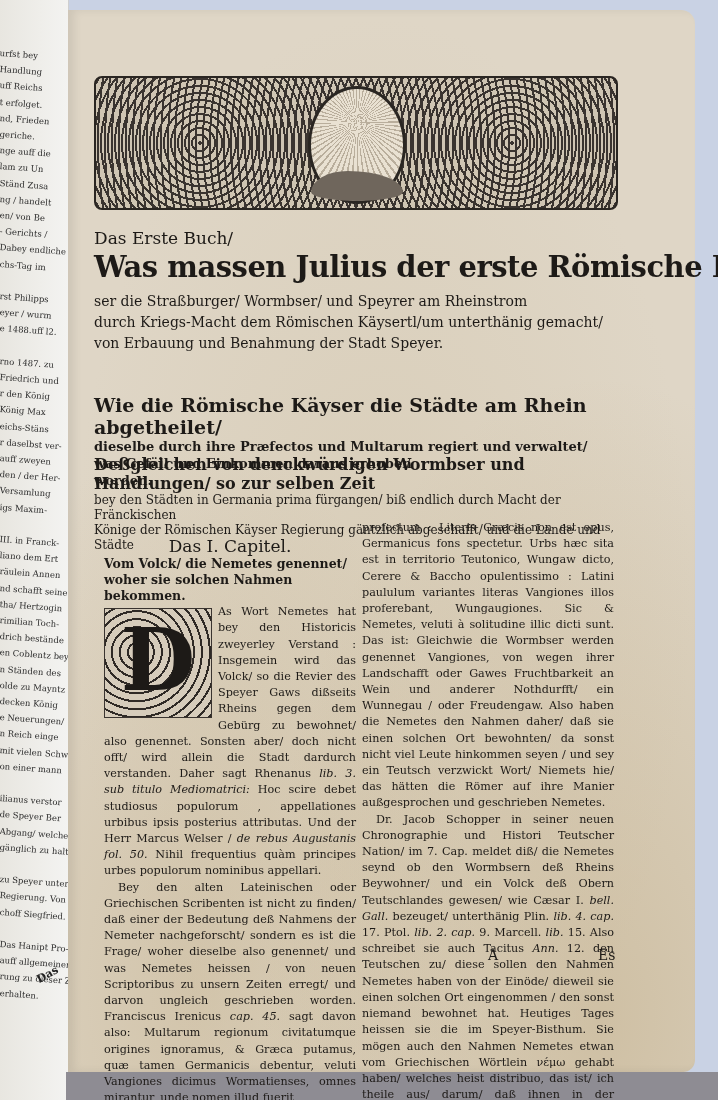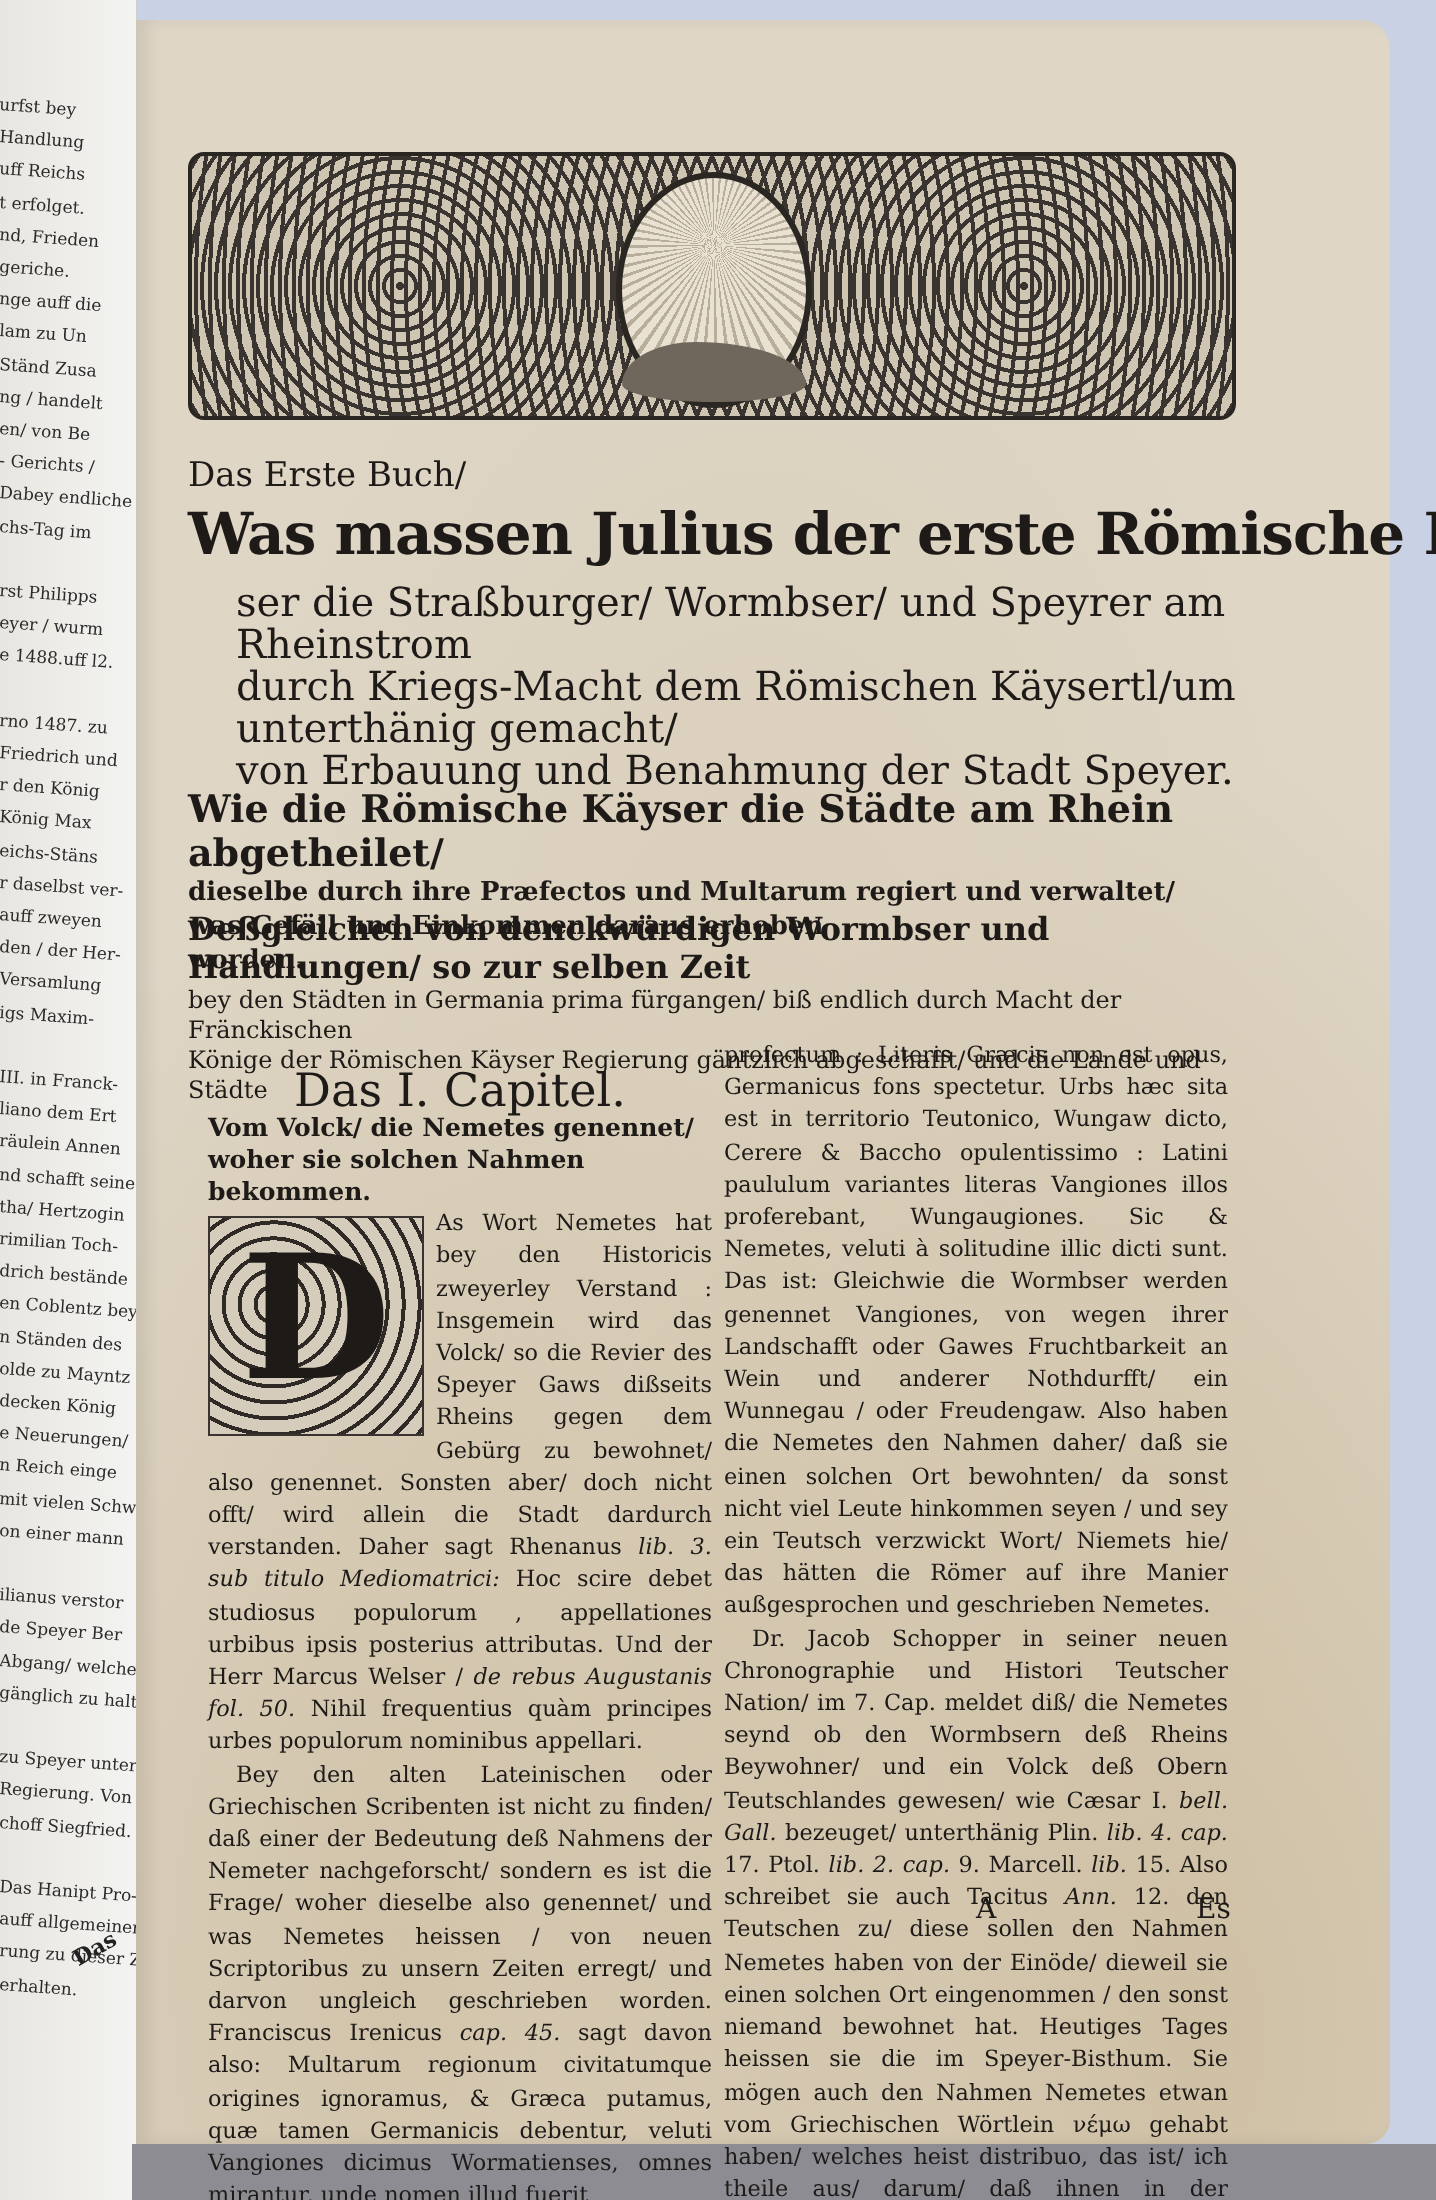--- a/index.html
+++ b/index.html
@@ -60,33 +60,33 @@
     position:absolute; left:0; right:0; bottom:0; height:30px;
     background:#6f665c; border-radius:40% 60% 50% 50%/70% 70% 30% 30%;
   }
   .blk {
     position:absolute; left:26px; width:520px; text-align:left;
     color:#1d1a17;
   }
   .blk p { margin:0; }
   .t-buch { top:218px; font-size:17px; }
   .t-title1 { top:240px; font-size:29px; font-weight:bold; letter-spacing:-0.5px; white-space:nowrap; }
-  .t-title2 { top:281px; font-size:20px; line-height:21px;margin-left:24px; }
+  .t-title2 { top:281px; font-size:14px; line-height:21px; }
   .t-sub1 { top:384px; font-size:19px; font-weight:bold; line-height:22px; }
   .t-sub1 .small { font-size:13px; line-height:17px; font-weight:bold; }
   .t-sub2 { top:445px; font-size:16px; font-weight:bold; line-height:19px; }
   .t-sub2 .small { font-size:12px; line-height:15px; font-weight:normal; }
   .col {
     position:absolute; top:528px; width:252px; color:#1d1a17;
     font-size:11.2px; line-height:16.2px; text-align:justify;
   }
   .col-left { left:36px; }
   .col-right { left:294px; top:510px; }
   .col p { margin:0; }
-  .chap-title { text-align:center; font-size:23px; margin-bottom:2px !important; }
+  .chap-title { text-align:center; font-size:17px; margin-bottom:2px !important; }
   .chap-sub { font-size:12.5px; font-weight:bold; line-height:16px; text-align:left; }
   .dropcap {
     float:left; width:106px; height:108px; margin:4px 6px 2px 0;
     border:1px solid #3a3430; position:relative;
     background:
       repeating-radial-gradient(circle at 30% 40%, #2f2a26 0 2px, transparent 2px 8px),
       #d6ccbb;
   }
   .dropcap span {
     position:absolute; left:0; right:0; top:6px; text-align:center;

